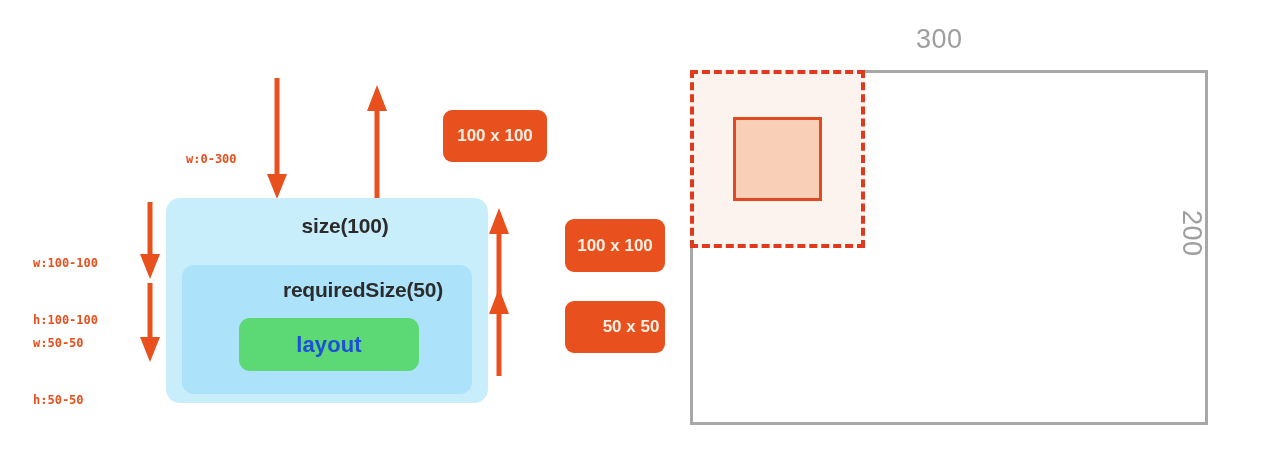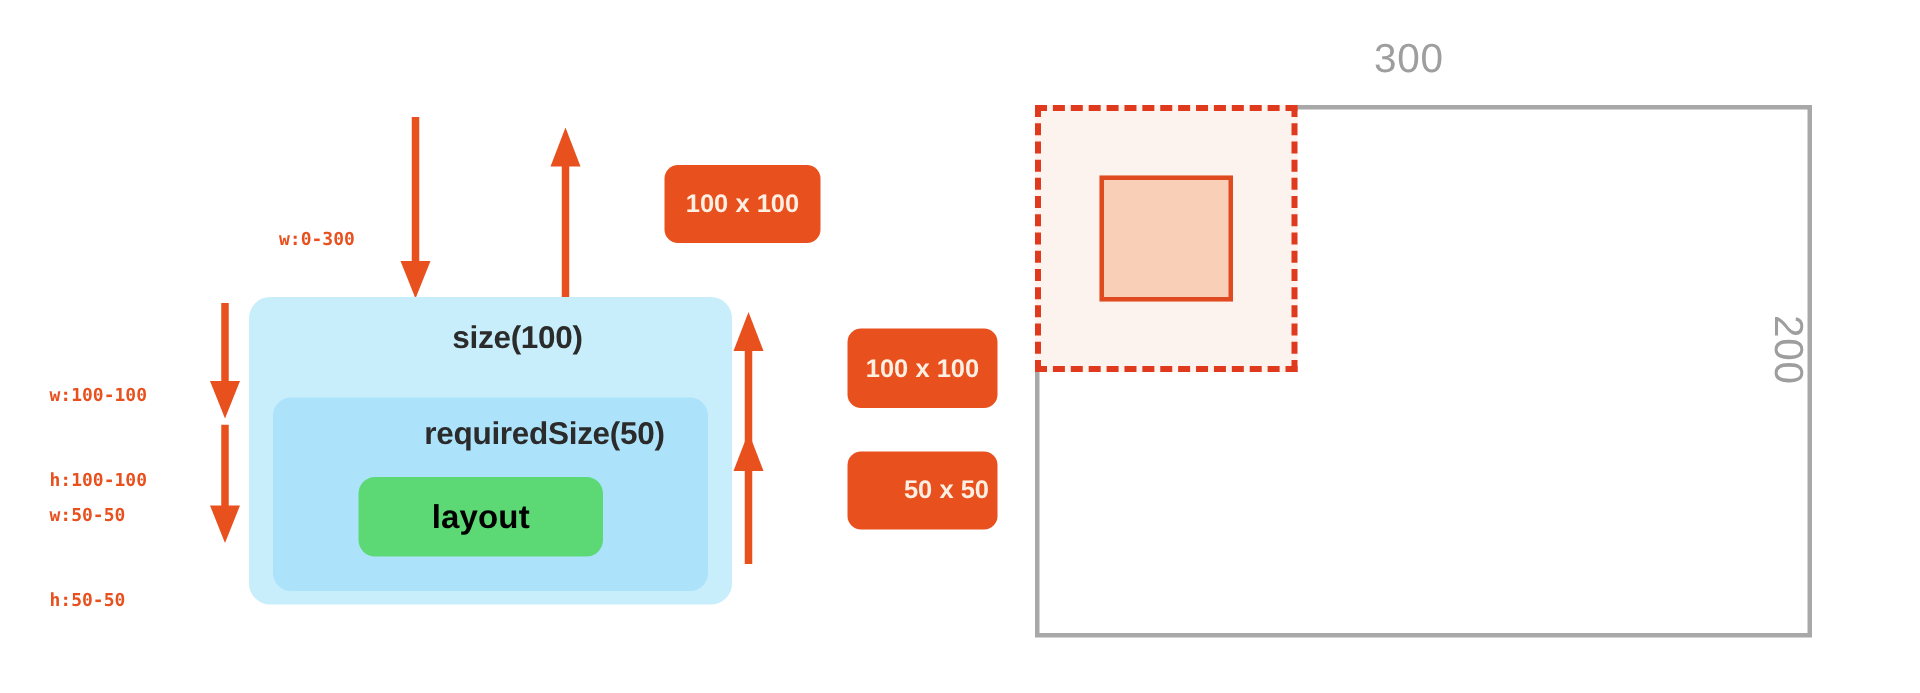--- a/index.html
+++ b/index.html
@@ -63,26 +63,26 @@
     font-size: 21px;
     font-weight: bold;
     color: #2b2b2b;
     letter-spacing: -0.2px;
     margin-left: 36px;
   }
   .layout-btn {
     position: absolute;
     left: 57px;
     top: 53px;
-    width: 163px;
+    width: 180px;
     height: 53px;
     background: #5cd975;
     border-radius: 11px;
     border: none;
-    color: #000000;
+    color: #1d4ed8;
     font-family: "Liberation Sans", sans-serif;
     font-size: 22px;
     font-weight: bold;
     line-height: 53px;
     text-align: center;
     padding: 0;
     letter-spacing: 0.1px;
   }
 
   

